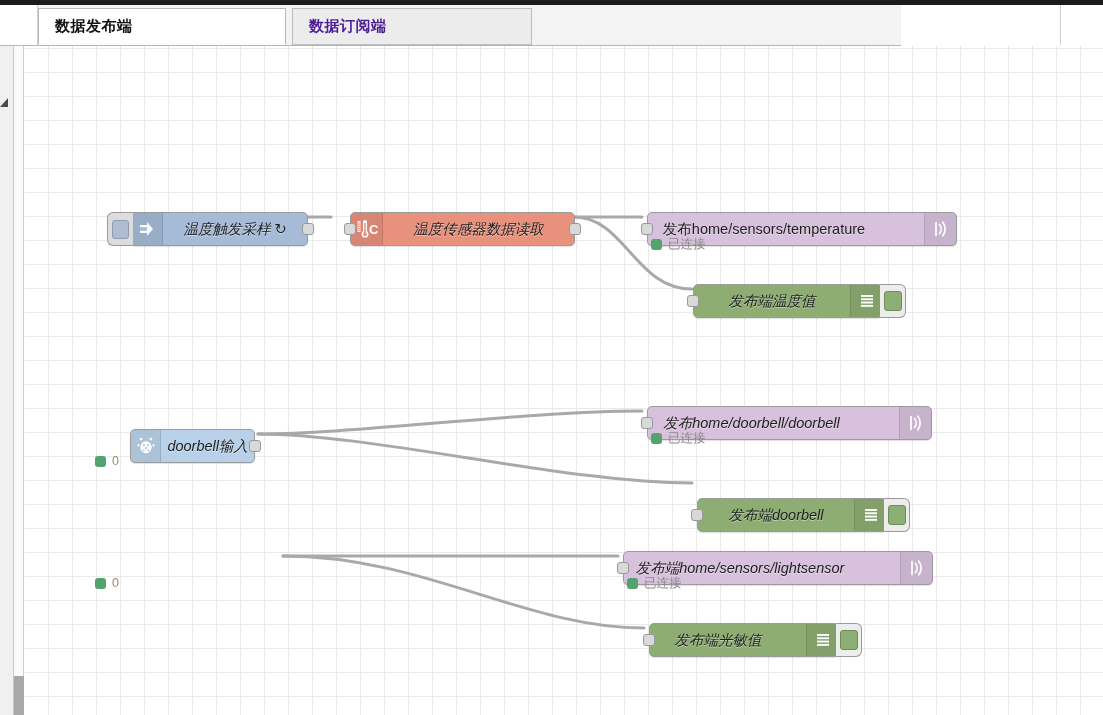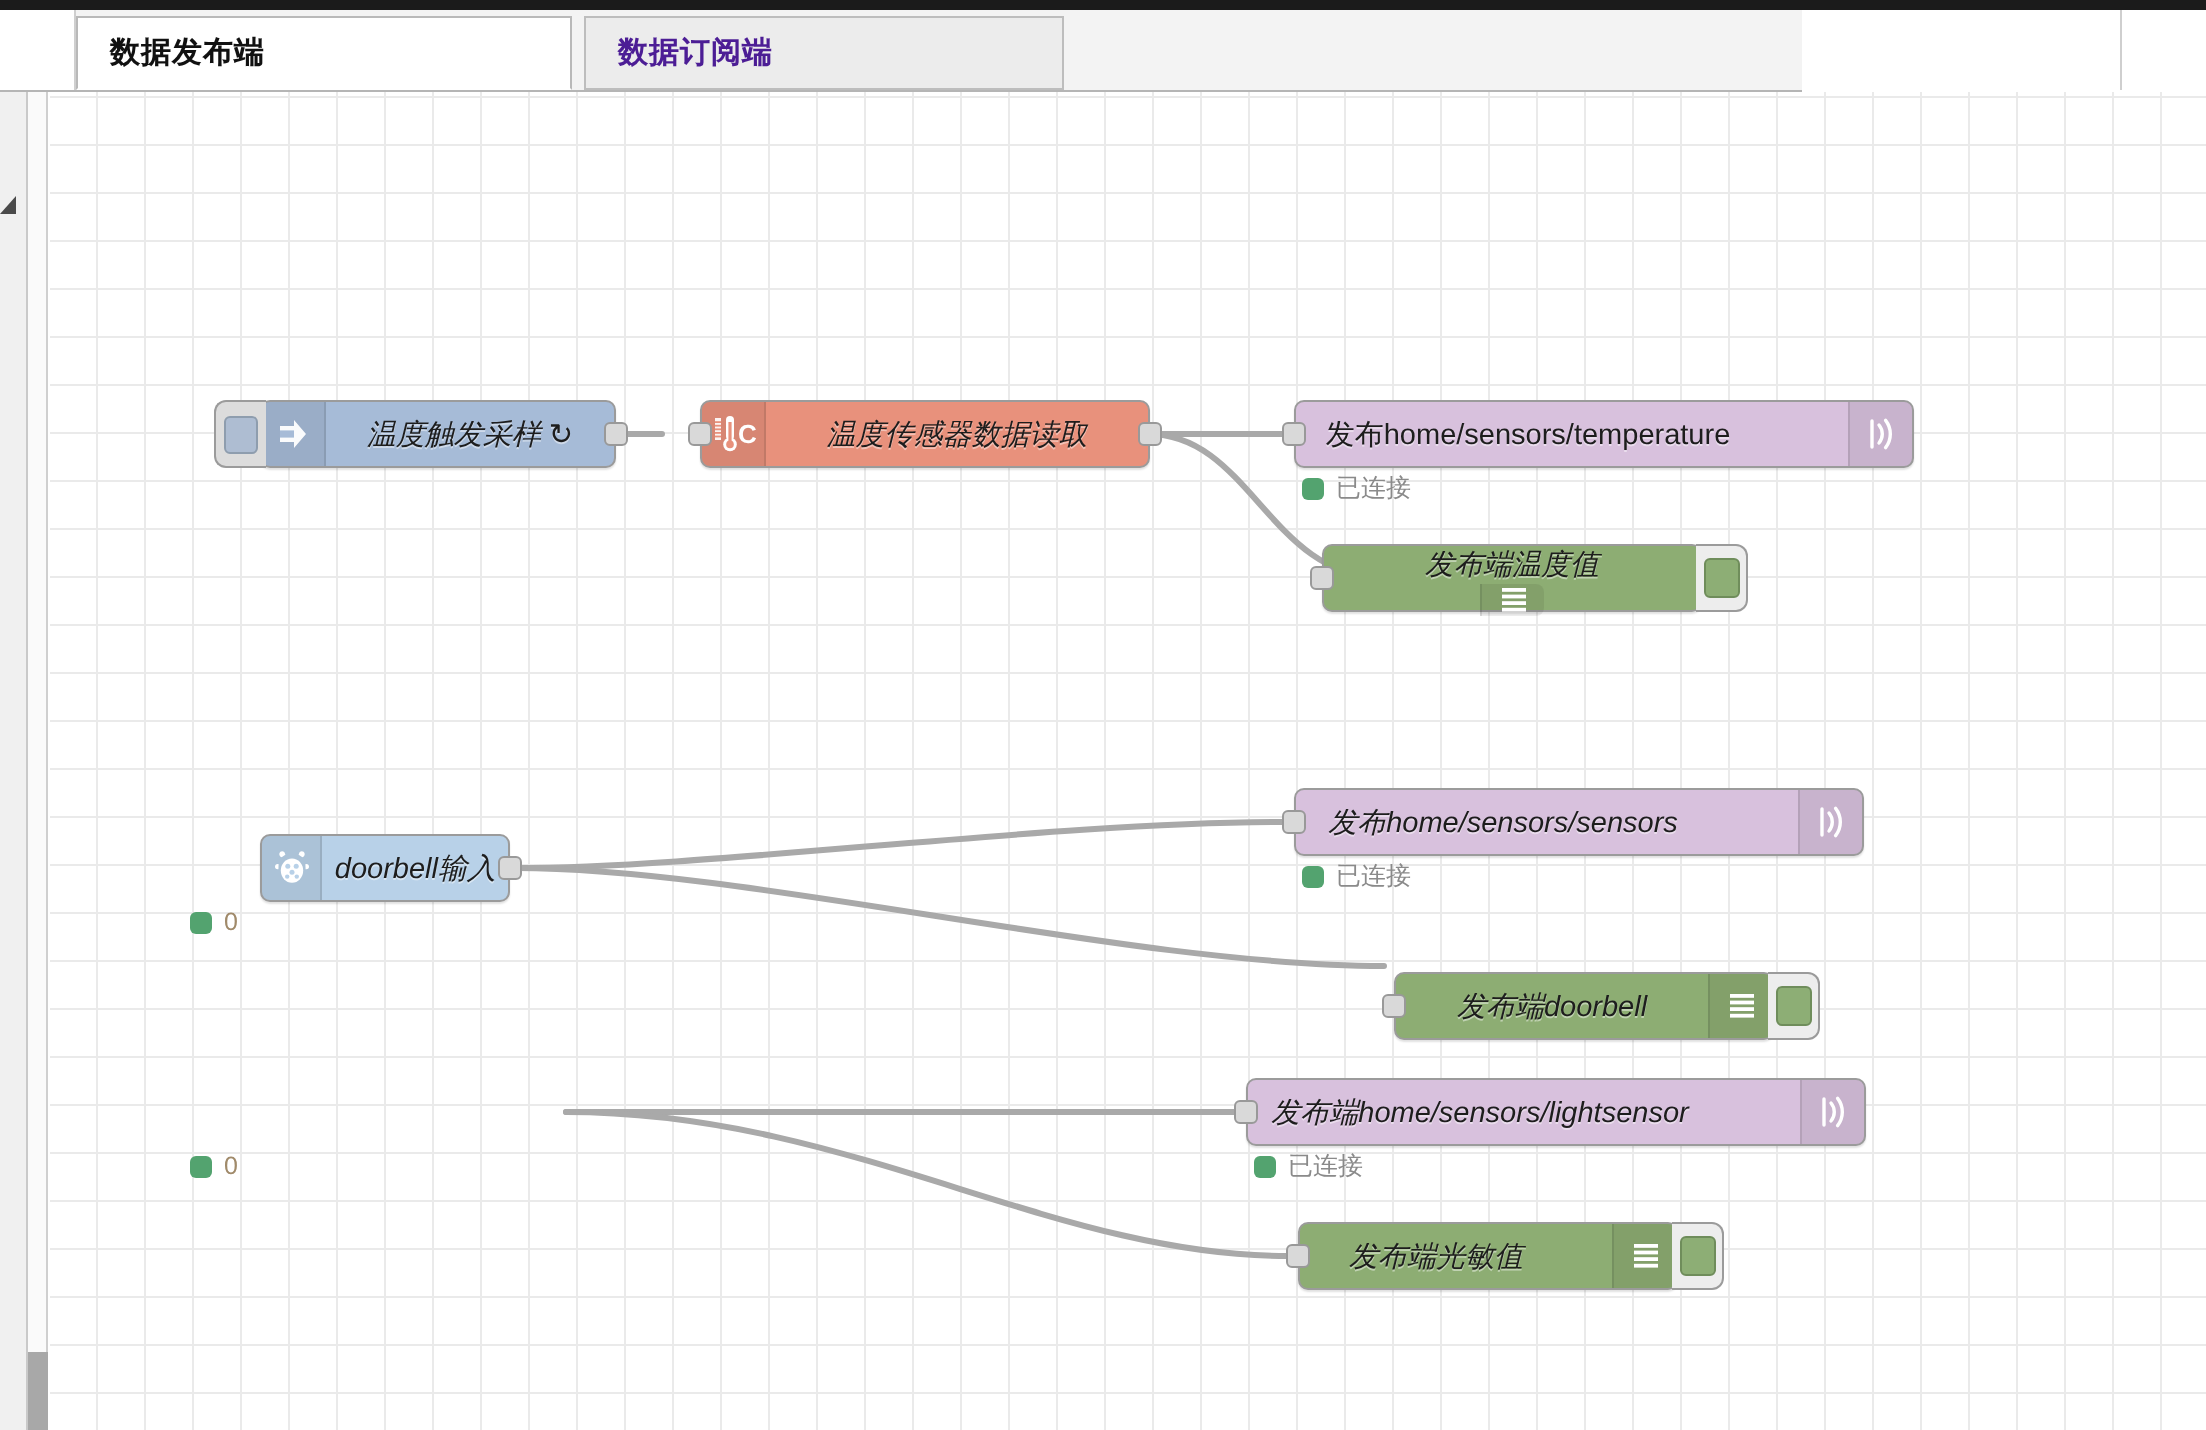--- a/index.html
+++ b/index.html
@@ -46,20 +46,21 @@
     overflow:hidden;
   }
   .wires{position:absolute;left:0;top:0;width:1078px;height:669px;pointer-events:none;}
 
   
   .node{
     position:absolute;height:34px;border-radius:5px;
     border:1px solid #9b9b9b;box-sizing:border-box;
     display:flex;align-items:center;
     box-shadow:0 1px 1px rgba(0,0,0,.12);
+    margin-top:12px;
   }
   .node .lbl{
     flex:1;display:flex;align-items:center;justify-content:center;
     font-size:14.5px;font-style:italic;color:#1d1d1d;white-space:nowrap;
     text-shadow:0 1px 0 rgba(255,255,255,.45);
     padding:0 6px;
   }
   .node .lbl.noital{font-style:normal;}
 
   
@@ -205,21 +206,21 @@
           </g>
         </svg>
       </div>
       <div class="port in"></div>
     </div>
     <div class="status" style="left:626px;top:192px;">
       <span class="dot"></span>
       <span class="txt">已连接</span>
     </div>
 
-    <div class="node c-debug" style="left:636px;top:226px;width:190px;flex-direction:column;">
+    <div class="node c-debug" style="left:668px;top:226px;width:190px;">
       <div class="lbl">发布端温度值</div>
       <div class="icoR">
         <svg width="16" height="16" viewBox="0 0 16 16">
           <g fill="#ffffff">
             <rect x="2" y="2" width="12" height="1.9"></rect>
             <rect x="2" y="5.3" width="12" height="1.9"></rect>
             <rect x="2" y="8.6" width="12" height="1.9"></rect>
             <rect x="2" y="11.9" width="12" height="1.9"></rect>
           </g>
         </svg>
@@ -251,21 +252,21 @@
       </div>
       <div class="lbl">doorbell输入</div>
       <div class="port out"></div>
     </div>
     <div class="status" style="left:70px;top:409px;">
       <span class="dot"></span>
       <span class="txt num">0</span>
     </div>
 
     <div class="node c-mqtt" style="left:622px;top:348px;width:285px;">
-      <div class="lbl">发布home/sensors/sensors</div>
+      <div class="lbl">发布home/doorbell/doorbell</div>
       <div class="icoR">
         <svg width="18" height="18" viewBox="0 0 18 18">
           <g fill="none" stroke="#ffffff" stroke-width="1.7" stroke-linecap="round">
             <path d="M4 2.5 v13"></path>
             <path d="M7.5 4.5 a7 7 0 0 1 0 9"></path>
             <path d="M10.8 2.2 a11 11 0 0 1 0 13.6"></path>
           </g>
         </svg>
       </div>
       <div class="port in"></div>

